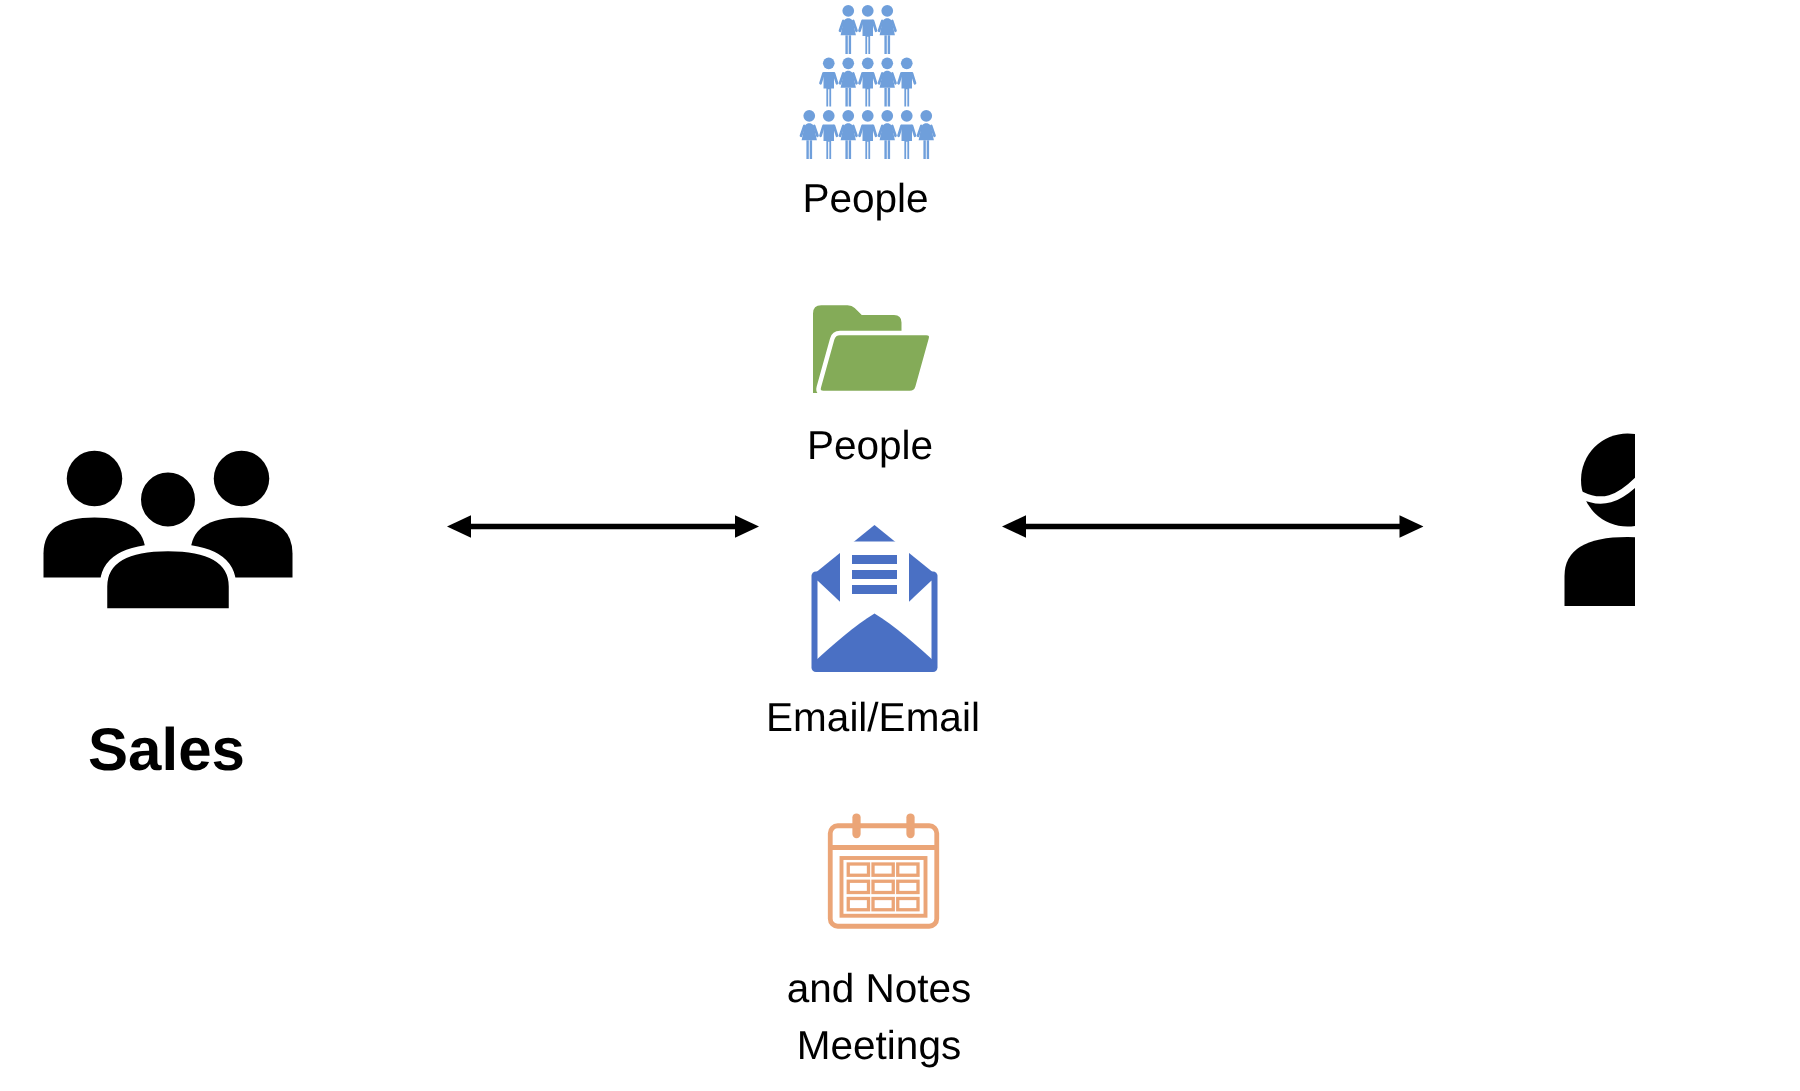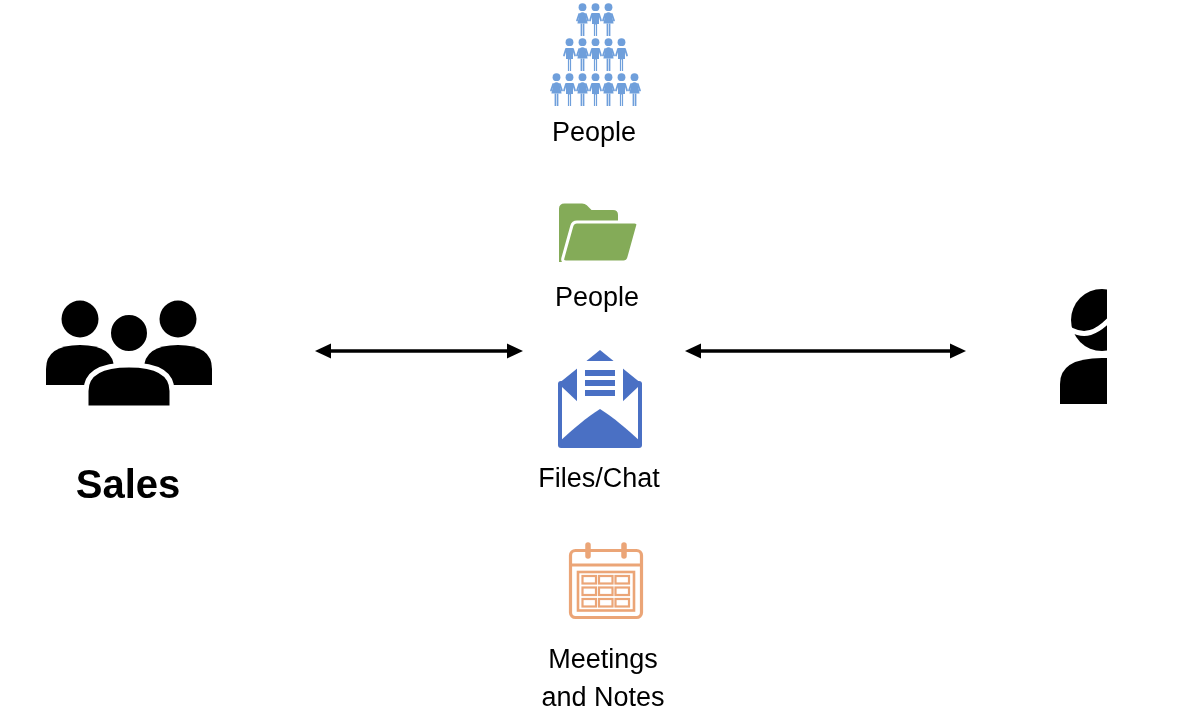--- a/index.html
+++ b/index.html
@@ -2,21 +2,20 @@
 <html><head>
 <meta charset="utf-8">
 <style>
   html,body{margin:0;padding:0;background:#ffffff;}
   #canvas{
     position:relative;
     width:1090px;height:727px;
     background:#ffffff;
     font-family:"Liberation Sans", sans-serif;
     overflow:hidden;
-    margin-left:17px;
   }
   .abs{position:absolute;}
   .center-label{
     position:absolute;
     transform:translateX(-50%);
     font-size:27px;
     color:#000000;
     white-space:nowrap;
     text-align:center;
   }
@@ -85,56 +84,56 @@
       <rect x="4" y="31" width="84" height="67" rx="3" fill="#4a70c4"></rect>
       <rect x="23" y="11" width="46" height="60" fill="#ffffff"></rect>
       <rect x="31" y="20" width="30" height="6" fill="#4a70c4"></rect>
       <rect x="31" y="30" width="30" height="6" fill="#4a70c4"></rect>
       <rect x="31" y="40" width="30" height="6" fill="#4a70c4"></rect>
       <path fill="#ffffff" d="M8,37 L44,71 L8,93 Z"></path>
       <path fill="#ffffff" d="M84,37 L48,71 L84,93 Z"></path>
       <path fill="#4a70c4" d="M5,97 L5,92 C19,79 33,67 46,59 C59,67 73,79 87,92 L87,97 Z"></path>
     </svg>
   </div>
-  <div class="center-label" style="left:582px;top:463px;">Files/Chat</div>
+  <div class="center-label" style="left:582px;top:463px;">Email/Email</div>
 
   <div class="abs" style="left:550px;top:541px;">
     <svg width="78" height="80" viewBox="0 0 78 80" stroke="#eba577" fill="none">
       <line x1="21" y1="4" x2="21" y2="15" stroke-width="5.5" stroke-linecap="round"></line>
       <line x1="57" y1="4" x2="57" y2="15" stroke-width="5.5" stroke-linecap="round"></line>
       <rect x="3.5" y="9.5" width="71" height="67" rx="5" stroke-width="3.2"></rect>
       <line x1="3.5" y1="24" x2="74.5" y2="24" stroke-width="3.2"></line>
       <rect x="11" y="31" width="56" height="38.5" stroke-width="2.6"></rect>
       <rect x="15.5" y="35" width="13.5" height="7.5" stroke-width="2.2"></rect>
       <rect x="32" y="35" width="13.5" height="7.5" stroke-width="2.2"></rect>
       <rect x="48.5" y="35" width="13.5" height="7.5" stroke-width="2.2"></rect>
       <rect x="15.5" y="46.5" width="13.5" height="7.5" stroke-width="2.2"></rect>
       <rect x="32" y="46.5" width="13.5" height="7.5" stroke-width="2.2"></rect>
       <rect x="48.5" y="46.5" width="13.5" height="7.5" stroke-width="2.2"></rect>
       <rect x="15.5" y="58" width="13.5" height="7.5" stroke-width="2.2"></rect>
       <rect x="32" y="58" width="13.5" height="7.5" stroke-width="2.2"></rect>
       <rect x="48.5" y="58" width="13.5" height="7.5" stroke-width="2.2"></rect>
     </svg>
   </div>
   <div class="center-label two-line" style="left:586px;top:640px;">
+    <div>and Notes</div>
     <div>Meetings</div>
-    <div>and Notes</div>
   </div>
 
   <div class="abs" style="left:23px;top:292px;">
     <svg width="178" height="116" viewBox="0 0 178 116">
       <circle cx="40" cy="27" r="18.5" fill="#000000"></circle>
       <path fill="#000000" d="M6,93 L6,77 Q6,53 40,53 Q74,53 74,77 L74,93 Z"></path>
       <circle cx="138" cy="27" r="18.5" fill="#000000"></circle>
       <path fill="#000000" d="M104,93 L104,77 Q104,53 138,53 Q172,53 172,77 L172,93 Z"></path>
       <circle cx="89" cy="41" r="20.5" fill="#000000" stroke="#ffffff" stroke-width="5"></circle>
       <path fill="#000000" stroke="#ffffff" stroke-width="5" d="M46,116 L46,99 Q46,73 89,73 Q132,73 132,99 L132,116 Z"></path>
     </svg>
   </div>
-  <div class="side-label" style="left:111px;top:462px;">Sales</div>
+  <div class="side-label" style="left:111px;top:478px;">Sales</div>
 
   <div class="abs" style="left:1032px;top:287px;">
     <svg width="106" height="117" viewBox="0 0 106 117">
       <circle cx="53" cy="33" r="31" fill="#000000"></circle>
       <path d="M22,43 C36,50 47,46 60,33 C65,28 69,27 73,32 C76,36 79,40 83,42" stroke="#ffffff" stroke-width="5" fill="none" stroke-linecap="round"></path>
       <path fill="#000000" d="M11,117 L11,97 Q11,71 53,71 Q95,71 95,97 L95,117 Z"></path>
     </svg>
   </div>
 
   <div class="abs" style="left:298px;top:339px;">

